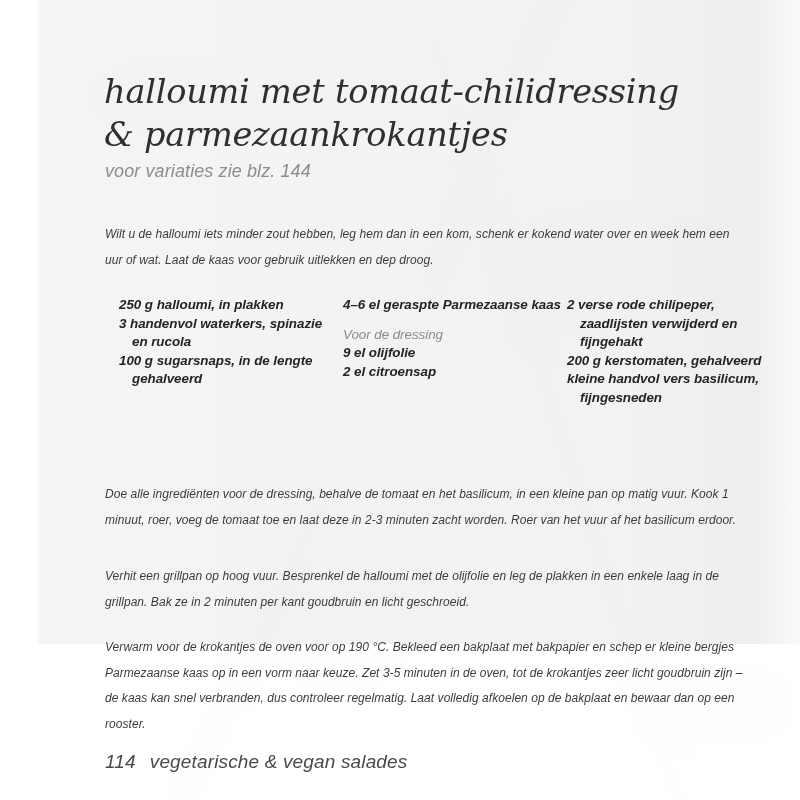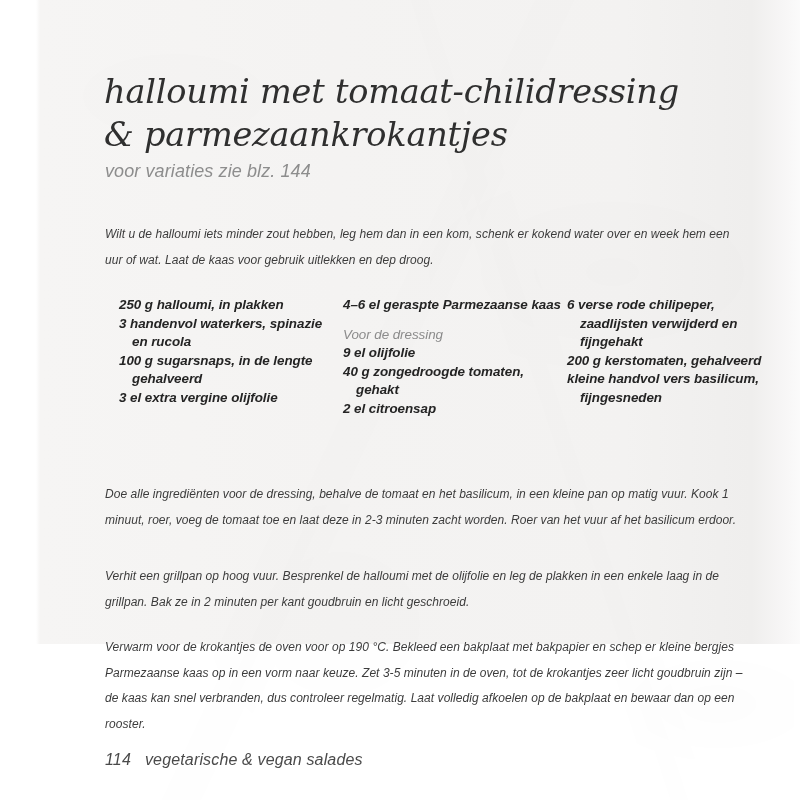--- a/index.html
+++ b/index.html
@@ -128,21 +128,21 @@
     color: #8b8b8b;
     font-weight: 400;
     margin-top: 11px;
   }
 
   
   #footer {
     position: absolute;
     left: 1px;
     top: 751px;
-    font-size: 16px;
+    font-size: 19px;
     color: #4a4a4a;
     letter-spacing: .15px;
   }
   #page-number { margin-right: 14px; }
 </style>
 </head>
 <body>
 
 <div id="page">
   <div id="grain"></div>
@@ -154,31 +154,29 @@
 
     <div id="recipe-subtitle">voor variaties zie blz. 144</div>
 
     <p id="intro-para" class="body-para">Wilt u de halloumi iets minder zout hebben, leg hem dan in een kom, schenk er kokend water over en week hem een uur of wat. Laat de kaas voor gebruik uitlekken en dep droog.</p>
 
     <div id="ingredients">
       <div id="ing-col-1" class="ing-col">
           <div class="ing-item">250 g halloumi, in plakken</div>
           <div class="ing-item">3 handenvol waterkers, spinazie en rucola</div>
           <div class="ing-item">100 g sugarsnaps, in de lengte gehalveerd</div>
-          <div class="ing-item">3 el extra vergine olijfolie</div>
         </div>
       <div id="ing-col-2" class="ing-col">
           <div class="ing-item">4–6 el geraspte Parmezaanse kaas</div>
           <div class="ing-subhead">Voor de dressing</div>
           <div class="ing-item">9 el olijfolie</div>
-          <div class="ing-item">40 g zongedroogde tomaten, gehakt</div>
           <div class="ing-item">2 el citroensap</div>
         </div>
       <div id="ing-col-3" class="ing-col">
-          <div class="ing-item">6 verse rode chilipeper, zaadlijsten verwijderd en fijngehakt</div>
+          <div class="ing-item">2 verse rode chilipeper, zaadlijsten verwijderd en fijngehakt</div>
           <div class="ing-item">200 g kerstomaten, gehalveerd</div>
           <div class="ing-item">kleine handvol vers basilicum, fijngesneden</div>
         </div>
     </div>
 
     <p id="method-1" class="body-para">Doe alle ingrediënten voor de dressing, behalve de tomaat en het basilicum, in een kleine pan op matig vuur. Kook 1 minuut, roer, voeg de tomaat toe en laat deze in 2-3 minuten zacht worden. Roer van het vuur af het basilicum erdoor.</p>
 
     <p id="method-2" class="body-para">Verhit een grillpan op hoog vuur. Besprenkel de halloumi met de olijfolie en leg de plakken in een enkele laag in de grillpan. Bak ze in 2 minuten per kant goudbruin en licht geschroeid.</p>
 
     <p id="method-3" class="body-para">Verwarm voor de krokantjes de oven voor op 190 °C. Bekleed een bakplaat met bakpapier en schep er kleine bergjes Parmezaanse kaas op in een vorm naar keuze. Zet 3-5 minuten in de oven, tot de krokantjes zeer licht goudbruin zijn – de kaas kan snel verbranden, dus controleer regelmatig. Laat volledig afkoelen op de bakplaat en bewaar dan op een rooster.</p>

